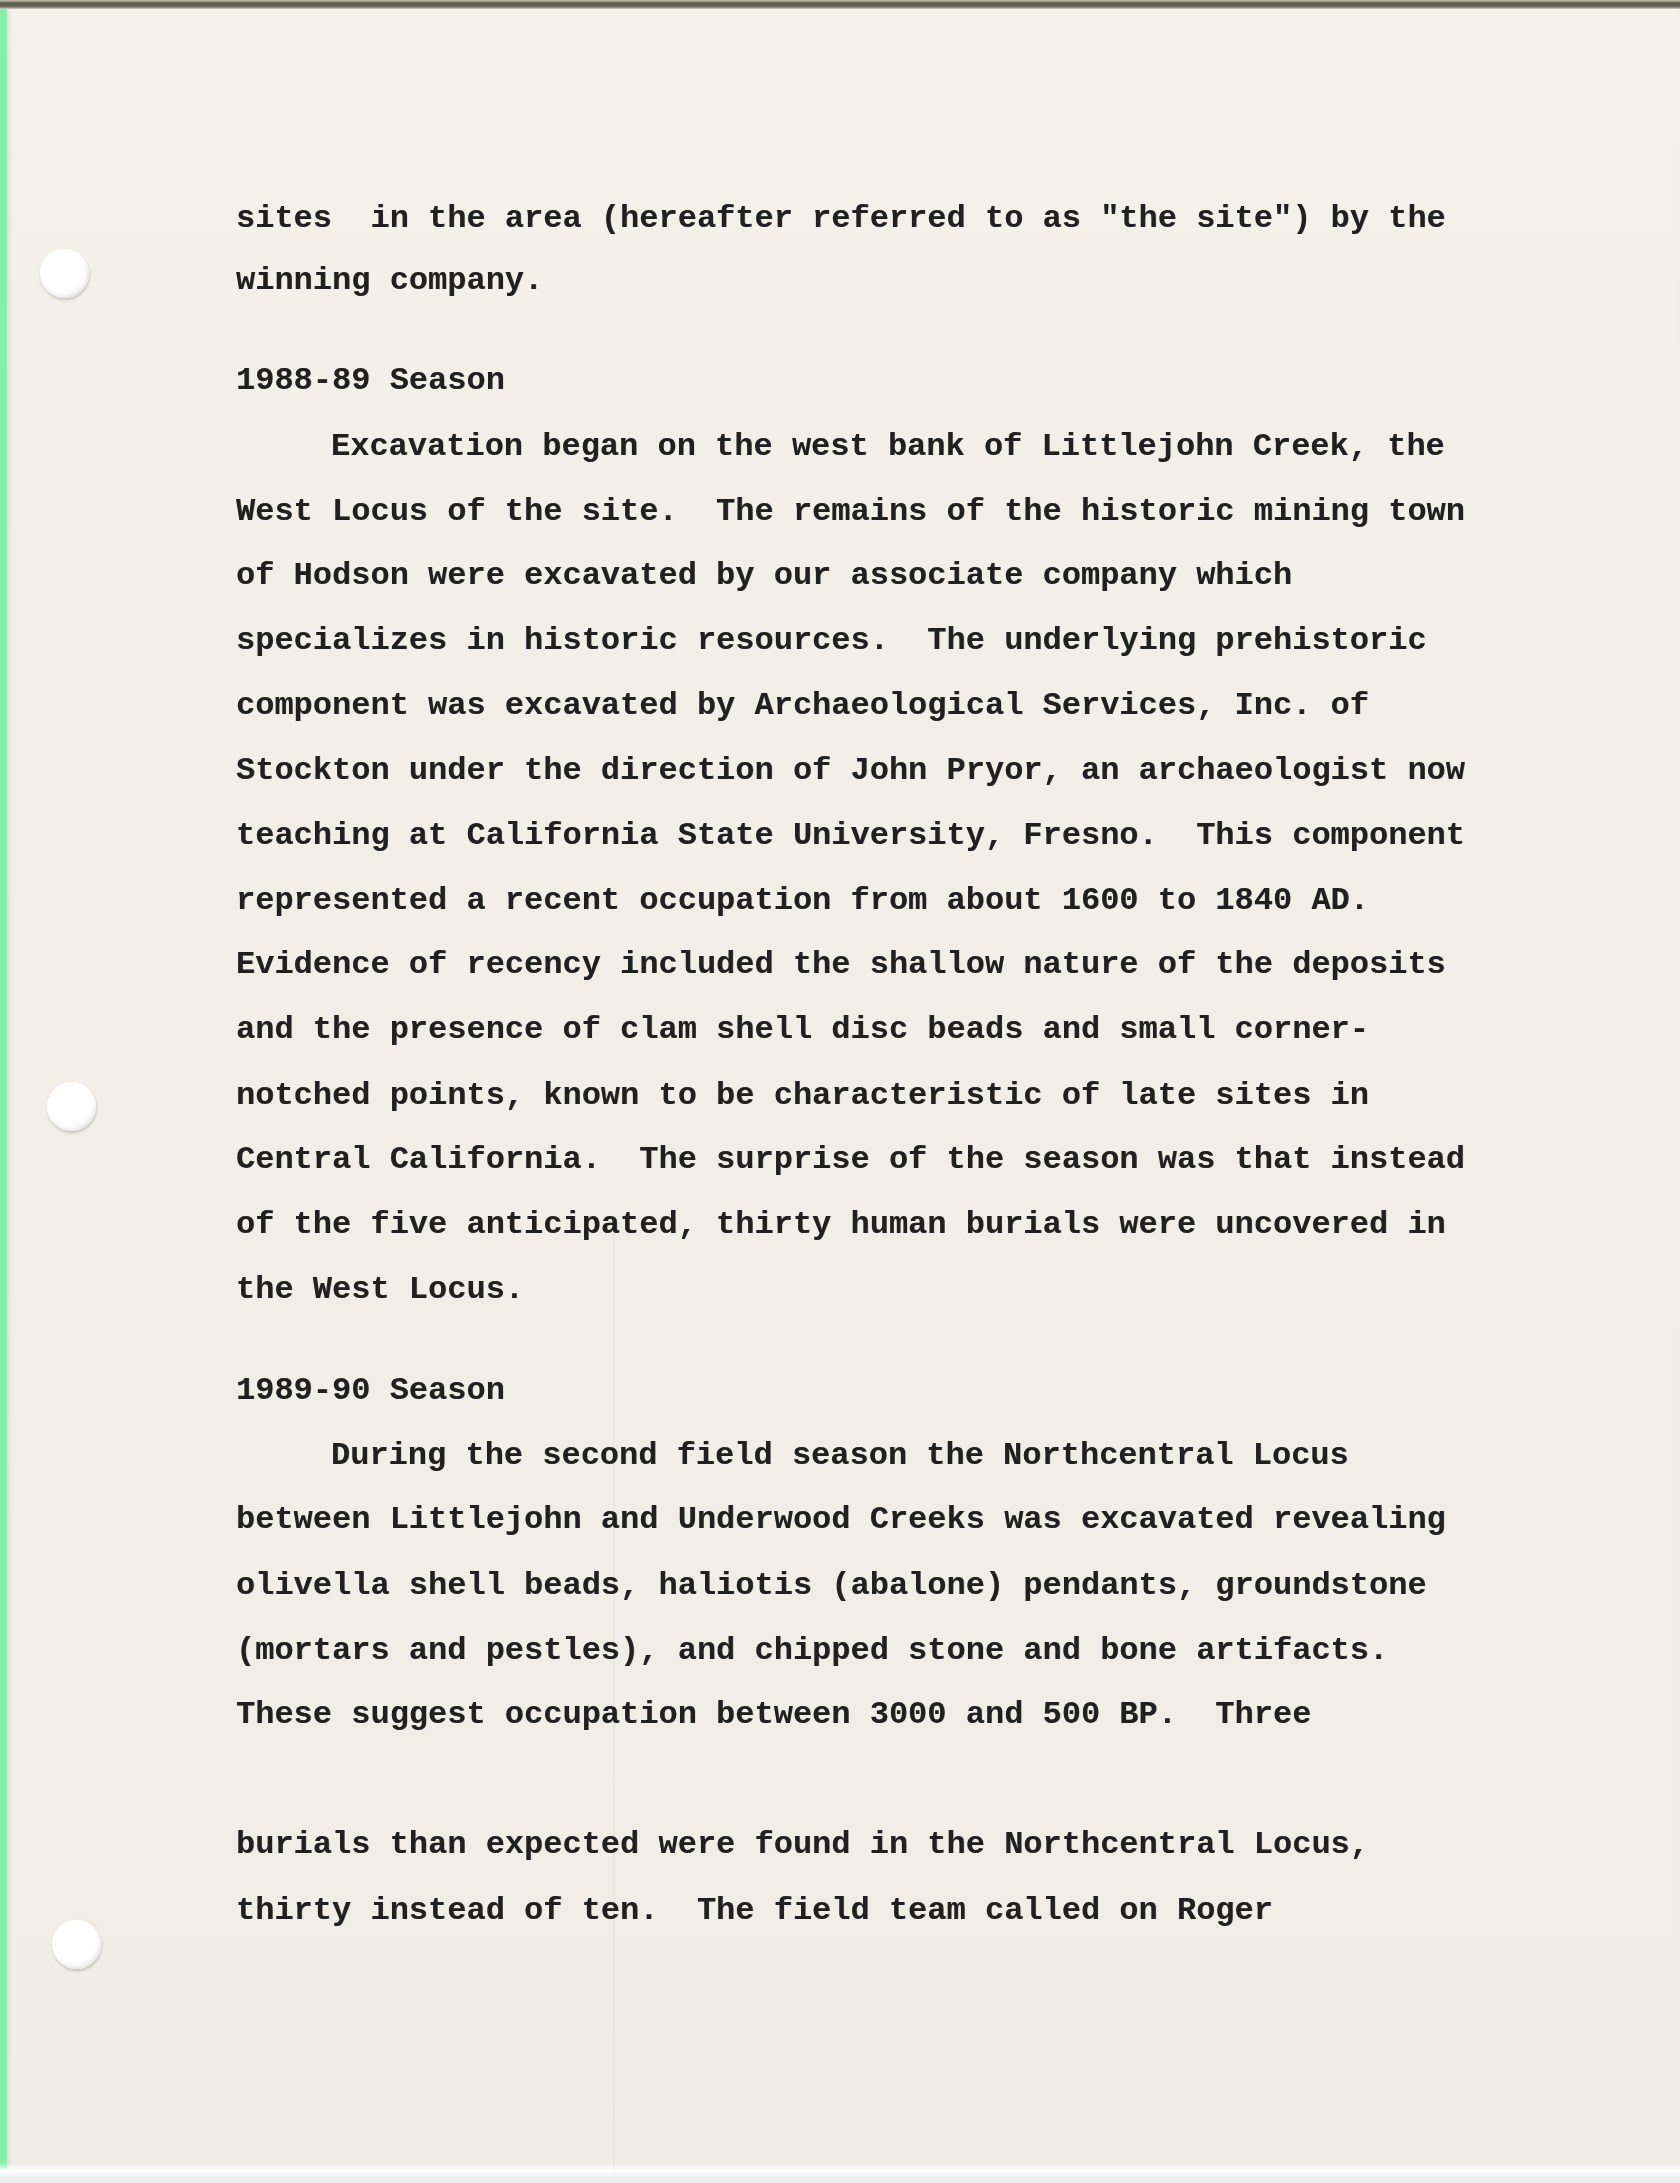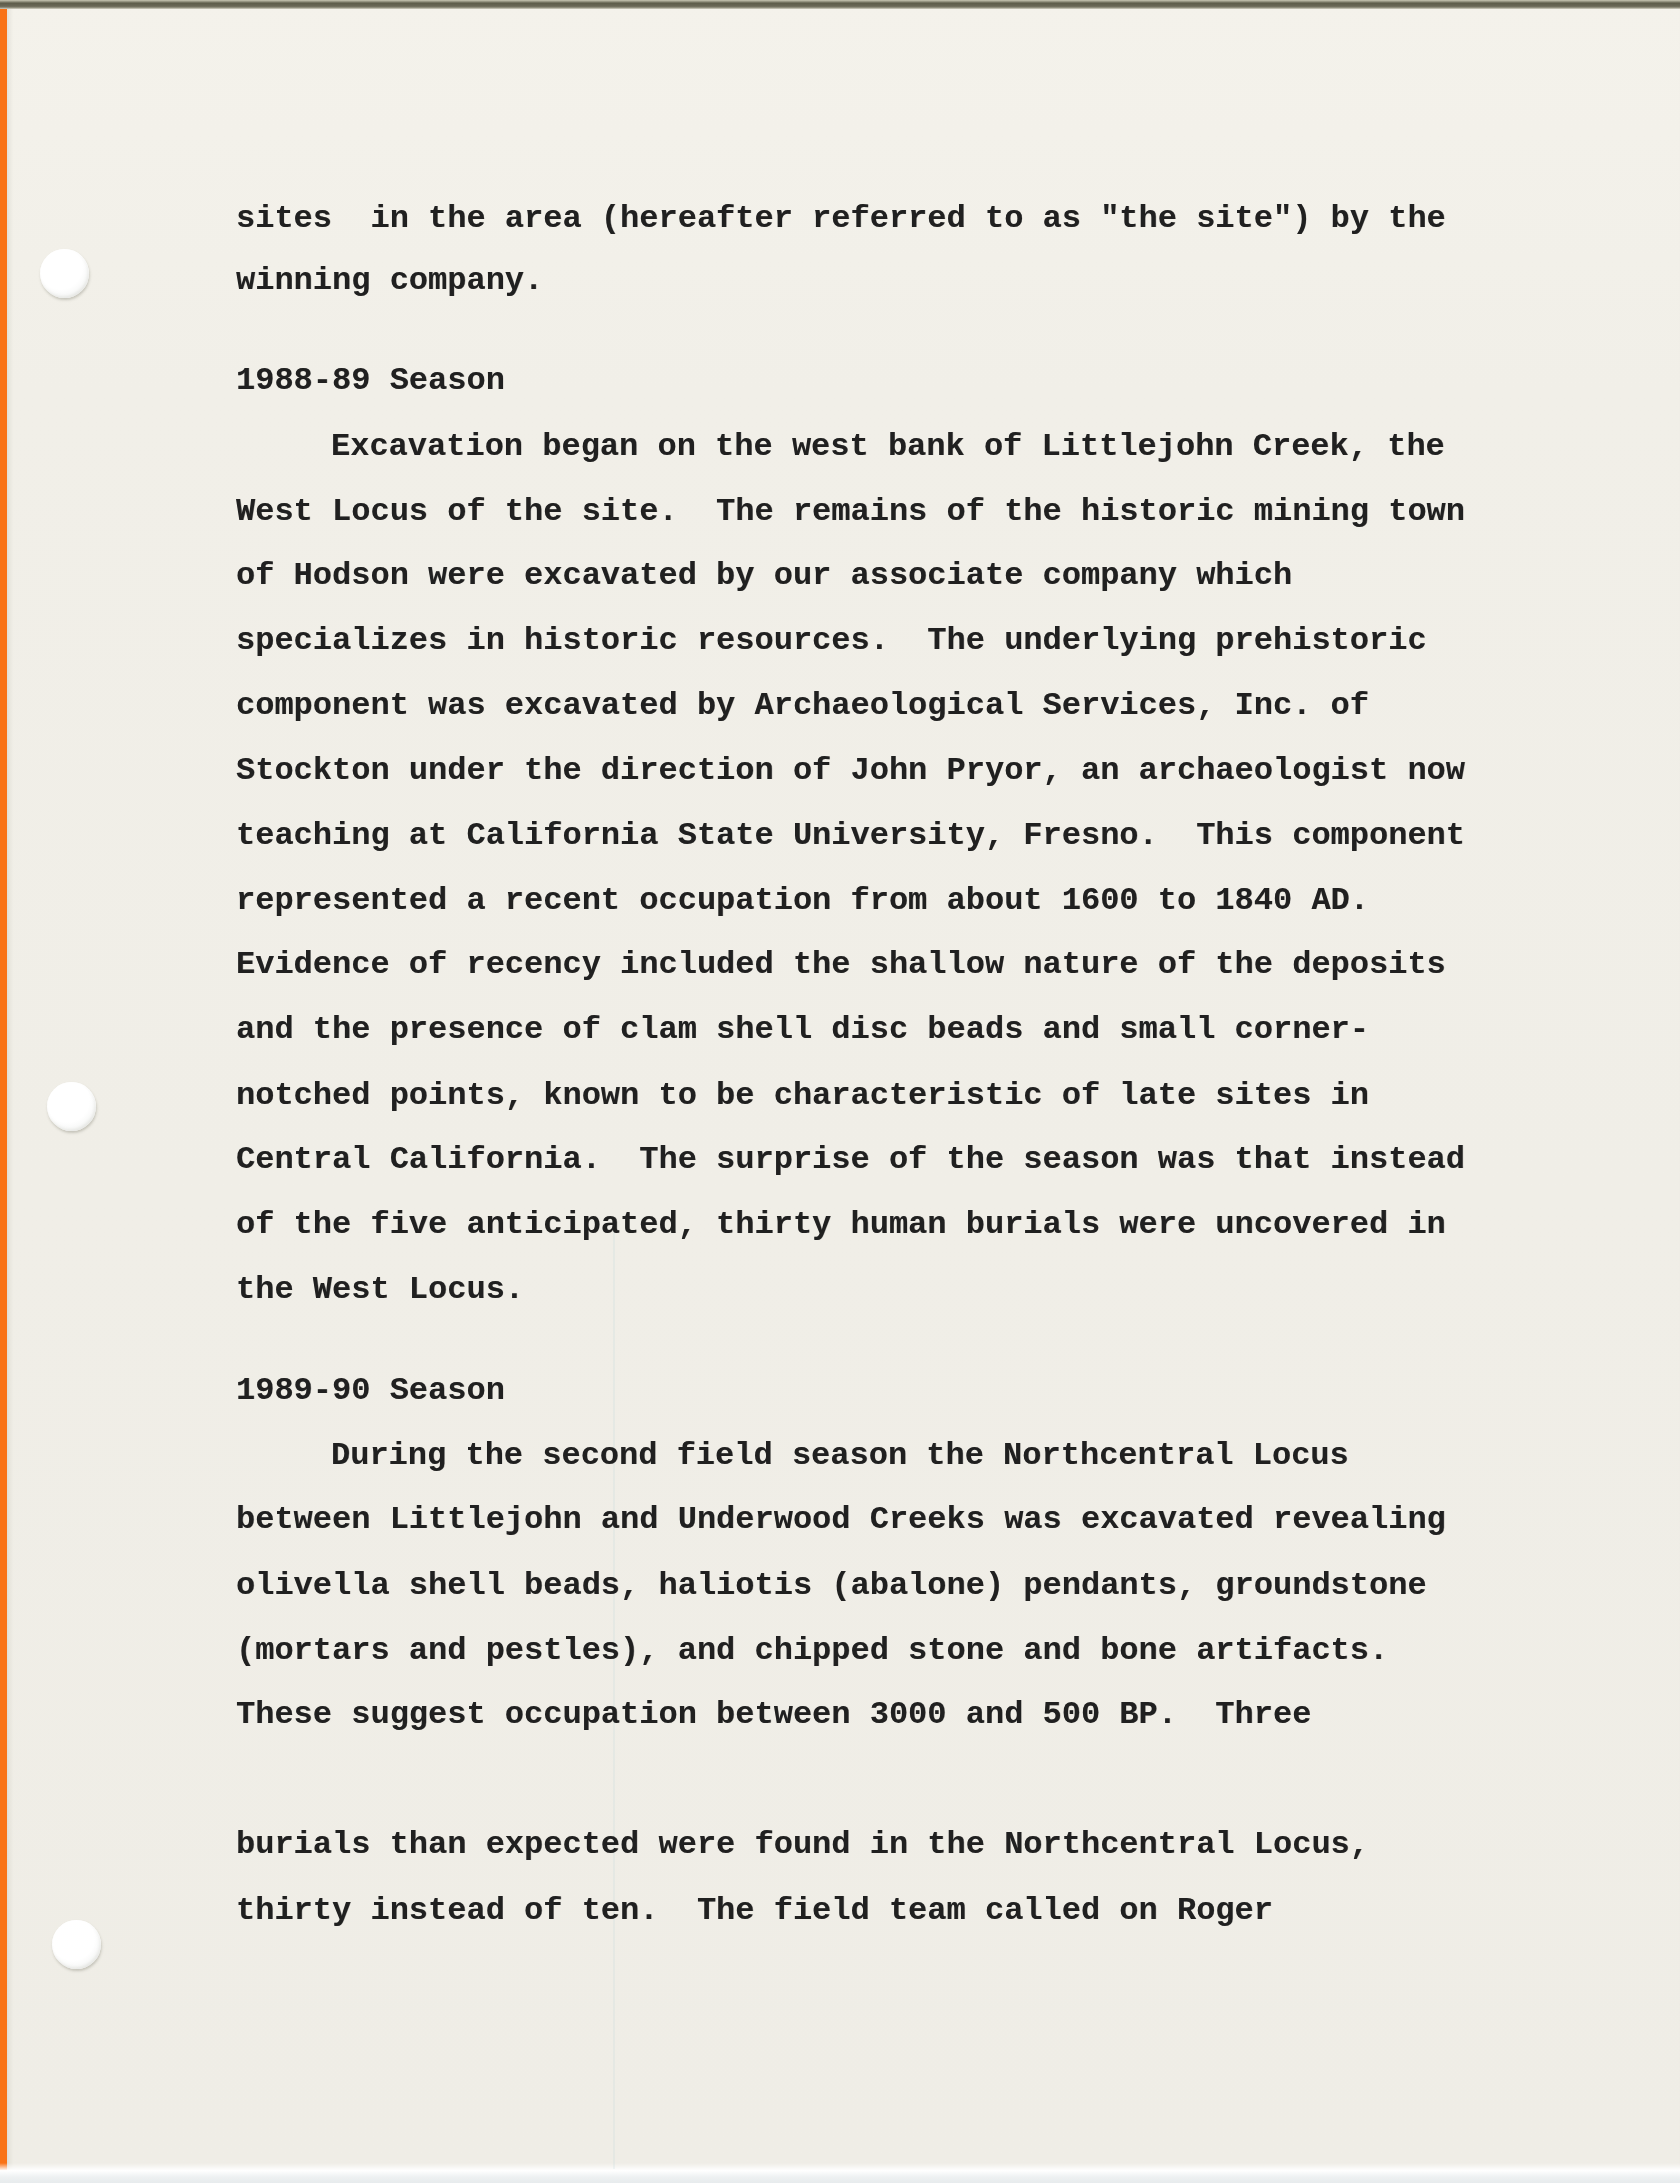--- a/index.html
+++ b/index.html
@@ -11,21 +11,21 @@
     width: 1681px;
     height: 2183px;
     overflow: hidden;
     background: #e9ebe9;
     font-family: "Liberation Mono", "DejaVu Sans Mono", monospace;
   }
   .scan-canvas {
     position: relative;
     width: 1387px;
     height: 2183px;
-    background: #f97316;
+    background: #86efac;
   }
   
   .paper {
     position: absolute;
     left: 6.6px;
     top: 0;
     width: 1674px;
     height: 2173px;
     background: linear-gradient(180deg, #f4f2eb 0%, #f1efe8 18%, #f0eee7 55%, #efede6 100%);
     box-shadow: inset 2.6px 0 4px rgba(150,148,130,0.18);

